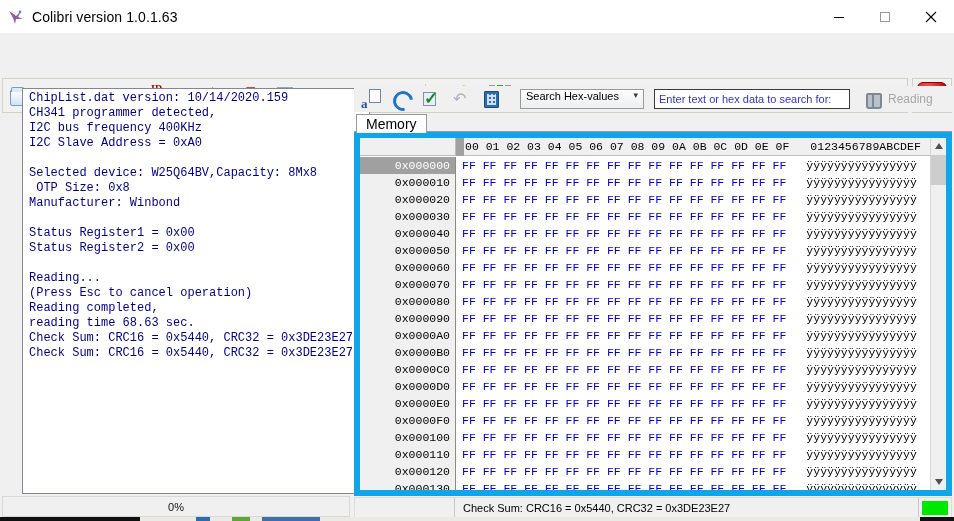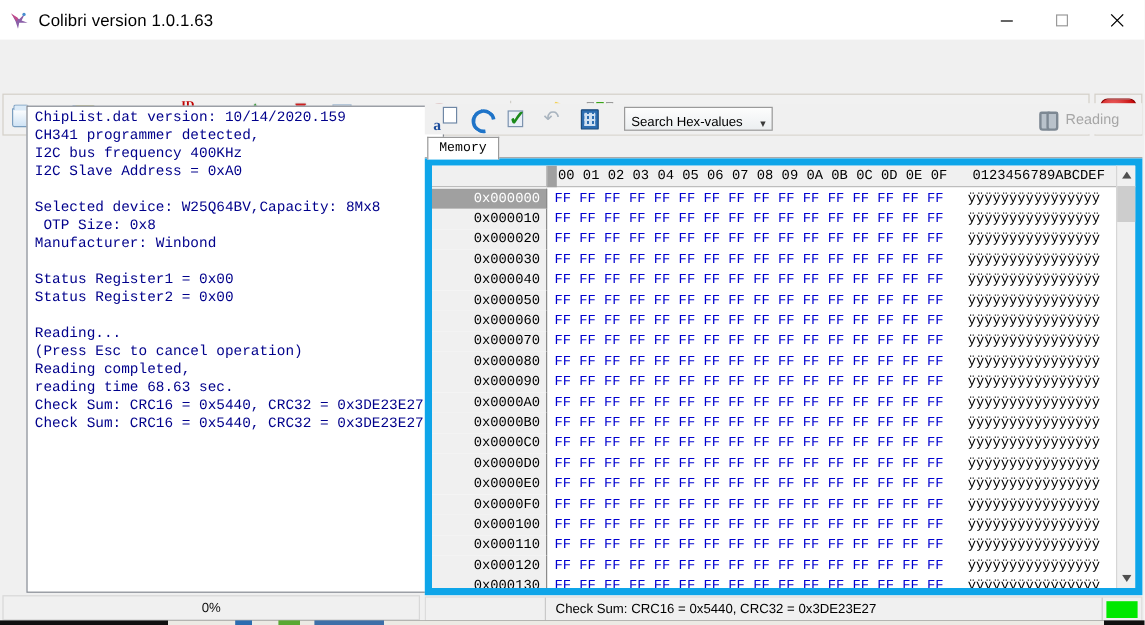--- a/index.html
+++ b/index.html
@@ -283,21 +283,21 @@
   .calc-ico:after {
     content: ""; position: absolute; left: 2px; top: 2px; right: 2px; bottom: 2px;
     background:
       repeating-linear-gradient(90deg, #cfe0f2 0 2px, transparent 2px 4px),
       repeating-linear-gradient(0deg, #cfe0f2 0 2px, transparent 2px 4px);
   }
   .combo {
     position: absolute; left: 166px; top: 3px; width: 124px; height: 20px;
     background: linear-gradient(#fdfdfd,#eceff1);
     border: 1px solid #9a9a9a;
-    display: flex; align-items: flex-end; padding-left: 5px;
+    display: flex; align-items: flex-start; padding-left: 5px;
     font-size: 11px; color: #000;
   }
   .combo .chev {
     margin-left: auto; margin-right: 5px; font-size: 9px; color: #3a3a3a;
   }
   .searchfield {
     position: absolute; left: 300px; top: 3px; width: 196px; height: 20px;
     background: #ffffff; border: 1px solid #3a3a3a;
     display: flex; align-items: center; padding-left: 4px;
     font-size: 11px; color: #3333cc;
@@ -323,23 +323,22 @@
   .tabstrip:after {
     content: ""; position: absolute; left: 0; bottom: 0; width: 598px; height: 1px;
     background: #9a9a9a;
   }
   .tab {
     position: absolute; left: 2px; top: 2px; height: 19px;
     padding: 0 9px;
     background: #ffffff;
     border: 1px solid #9a9a9a; border-bottom: none;
     display: flex; align-items: center;
-    font-size: 11px; color: #000;
+    font-size: 14px; color: #000;
     z-index: 2;
-    font-family: Liberation Mono, monospace;
   }
 
   
   .hexwrap {
     position: absolute; left: 0; top: 46px; width: 598px; height: 364px;
     background: #ffffff;
     border: 6px solid #0ea5e9;
     overflow: hidden;
   }
   .hexhdr {
@@ -624,20 +623,23 @@
       </div>
       <div class="sb-btn" style="left:124px">
         <div class="calc-ico"></div>
       </div>
 
       <div class="combo">
         <span>Search Hex-values</span>
         <span class="chev">▾</span>
       </div>
 
+      <div class="searchfield">
+        <span>Enter text or hex data to search for:</span>
+      </div>
 
       <div class="searchgo">
         <span class="binoc"></span>
         <span class="lbl">Reading</span>
       </div>
     </div>
 
     <div class="tabstrip">
       <div class="tab">
         <span>Memory</span>

